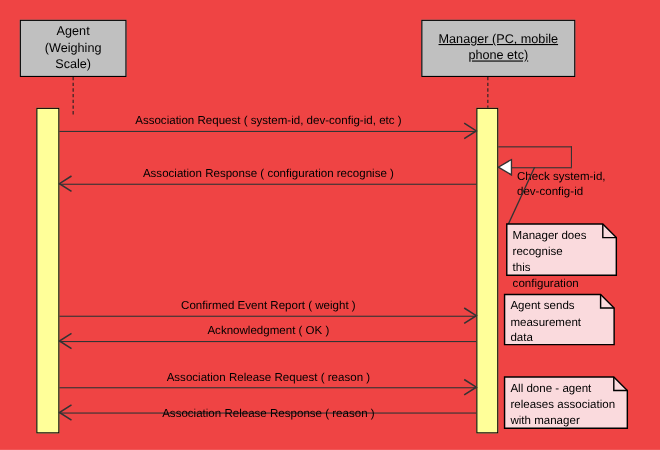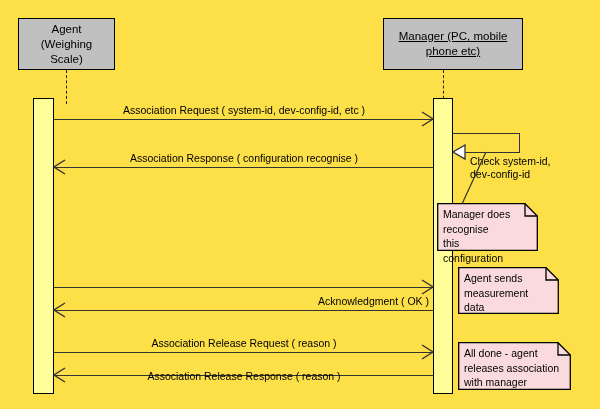--- a/index.html
+++ b/index.html
@@ -8,21 +8,21 @@
     padding: 0;
     background: #ffffff;
   }
   body {
     font-family: "Liberation Sans", sans-serif;
   }
   #canvas {
     position: relative;
     width: 600px;
     height: 409px;
-    background: #fde047;
+    background: #ef4444;
     overflow: hidden;
   }
   
   .participant {
     position: absolute;
     box-sizing: border-box;
     background: #c0c0c0;
     border: 1.5px solid #000000;
     display: flex;
     align-items: center;
@@ -149,50 +149,51 @@
   <svg class="open-arrow-svg" style="left:452px; top:144px;" width="14" height="17">
     <polygon points="13,1 1,8 13,15" fill="#ffffff" stroke="#333333" stroke-width="1.3"></polygon>
   </svg>
   <div class="self-note-text" style="left:470px; top:155px; width:115px;">Check system-id,
 dev-config-id</div>
 
   <svg class="connector" style="left:452px; top:150px;" width="40" height="56">
     <line x1="34" y1="2" x2="10" y2="54" stroke="#333333" stroke-width="1.2"></line>
   </svg>
 
-  <div class="note" style="left:437px; top:203px; width:82px; height:48px;">
+  <div class="note" style="left:460px; top:203px; width:82px; height:48px;">
     <svg width="101" height="48">
       <path d="M0.7,0.7 H88 L100.3,13 V47.3 H0.7 Z" fill="#fadadd" stroke="#000000" stroke-width="1.3"></path>
       <path d="M88,0.7 V13 H100.3" fill="none" stroke="#000000" stroke-width="1.3"></path>
     </svg>
     <div class="note-text">Manager does
 recognise
 this configuration</div>
   </div>
 
   <div class="msg-line" style="left:54px; top:287px; width:379px;"></div>
   <svg class="open-arrow-svg" style="left:421px; top:279px;" width="14" height="17">
     <polyline points="1,1 12,8 1,15" fill="none" stroke="#333333" stroke-width="1.4"></polyline>
   </svg>
+  <div class="msg-label" style="left:59px; top:272px; width:370px;">Confirmed Event Report ( weight )</div>
 
   <div class="note" style="left:458px; top:267px; width:101px; height:33px;">
     <svg width="101" height="47">
       <path d="M0.7,0.7 H88 L100.3,13 V46.3 H0.7 Z" fill="#fadadd" stroke="#000000" stroke-width="1.3"></path>
       <path d="M88,0.7 V13 H100.3" fill="none" stroke="#000000" stroke-width="1.3"></path>
     </svg>
     <div class="note-text">Agent sends
 measurement
 data</div>
   </div>
 
   <div class="msg-line" style="left:54px; top:310px; width:379px;"></div>
   <svg class="open-arrow-svg" style="left:53px; top:302px;" width="14" height="17">
     <polyline points="12,1 1,8 12,15" fill="none" stroke="#333333" stroke-width="1.4"></polyline>
   </svg>
-  <div class="msg-label" style="left:59px; top:295px; width:370px;text-align:right;">Acknowledgment ( OK )</div>
+  <div class="msg-label" style="left:59px; top:295px; width:370px;">Acknowledgment ( OK )</div>
 
   <div class="msg-line" style="left:54px; top:352px; width:379px;"></div>
   <svg class="open-arrow-svg" style="left:421px; top:344px;" width="14" height="17">
     <polyline points="1,1 12,8 1,15" fill="none" stroke="#333333" stroke-width="1.4"></polyline>
   </svg>
   <div class="msg-label" style="left:59px; top:337px; width:370px;">Association Release Request ( reason )</div>
 
   <div class="note" style="left:458px; top:342px; width:113px; height:35px;">
     <svg width="113" height="48">
       <path d="M0.7,0.7 H100 L112.3,13 V47.3 H0.7 Z" fill="#fadadd" stroke="#000000" stroke-width="1.3"></path>

